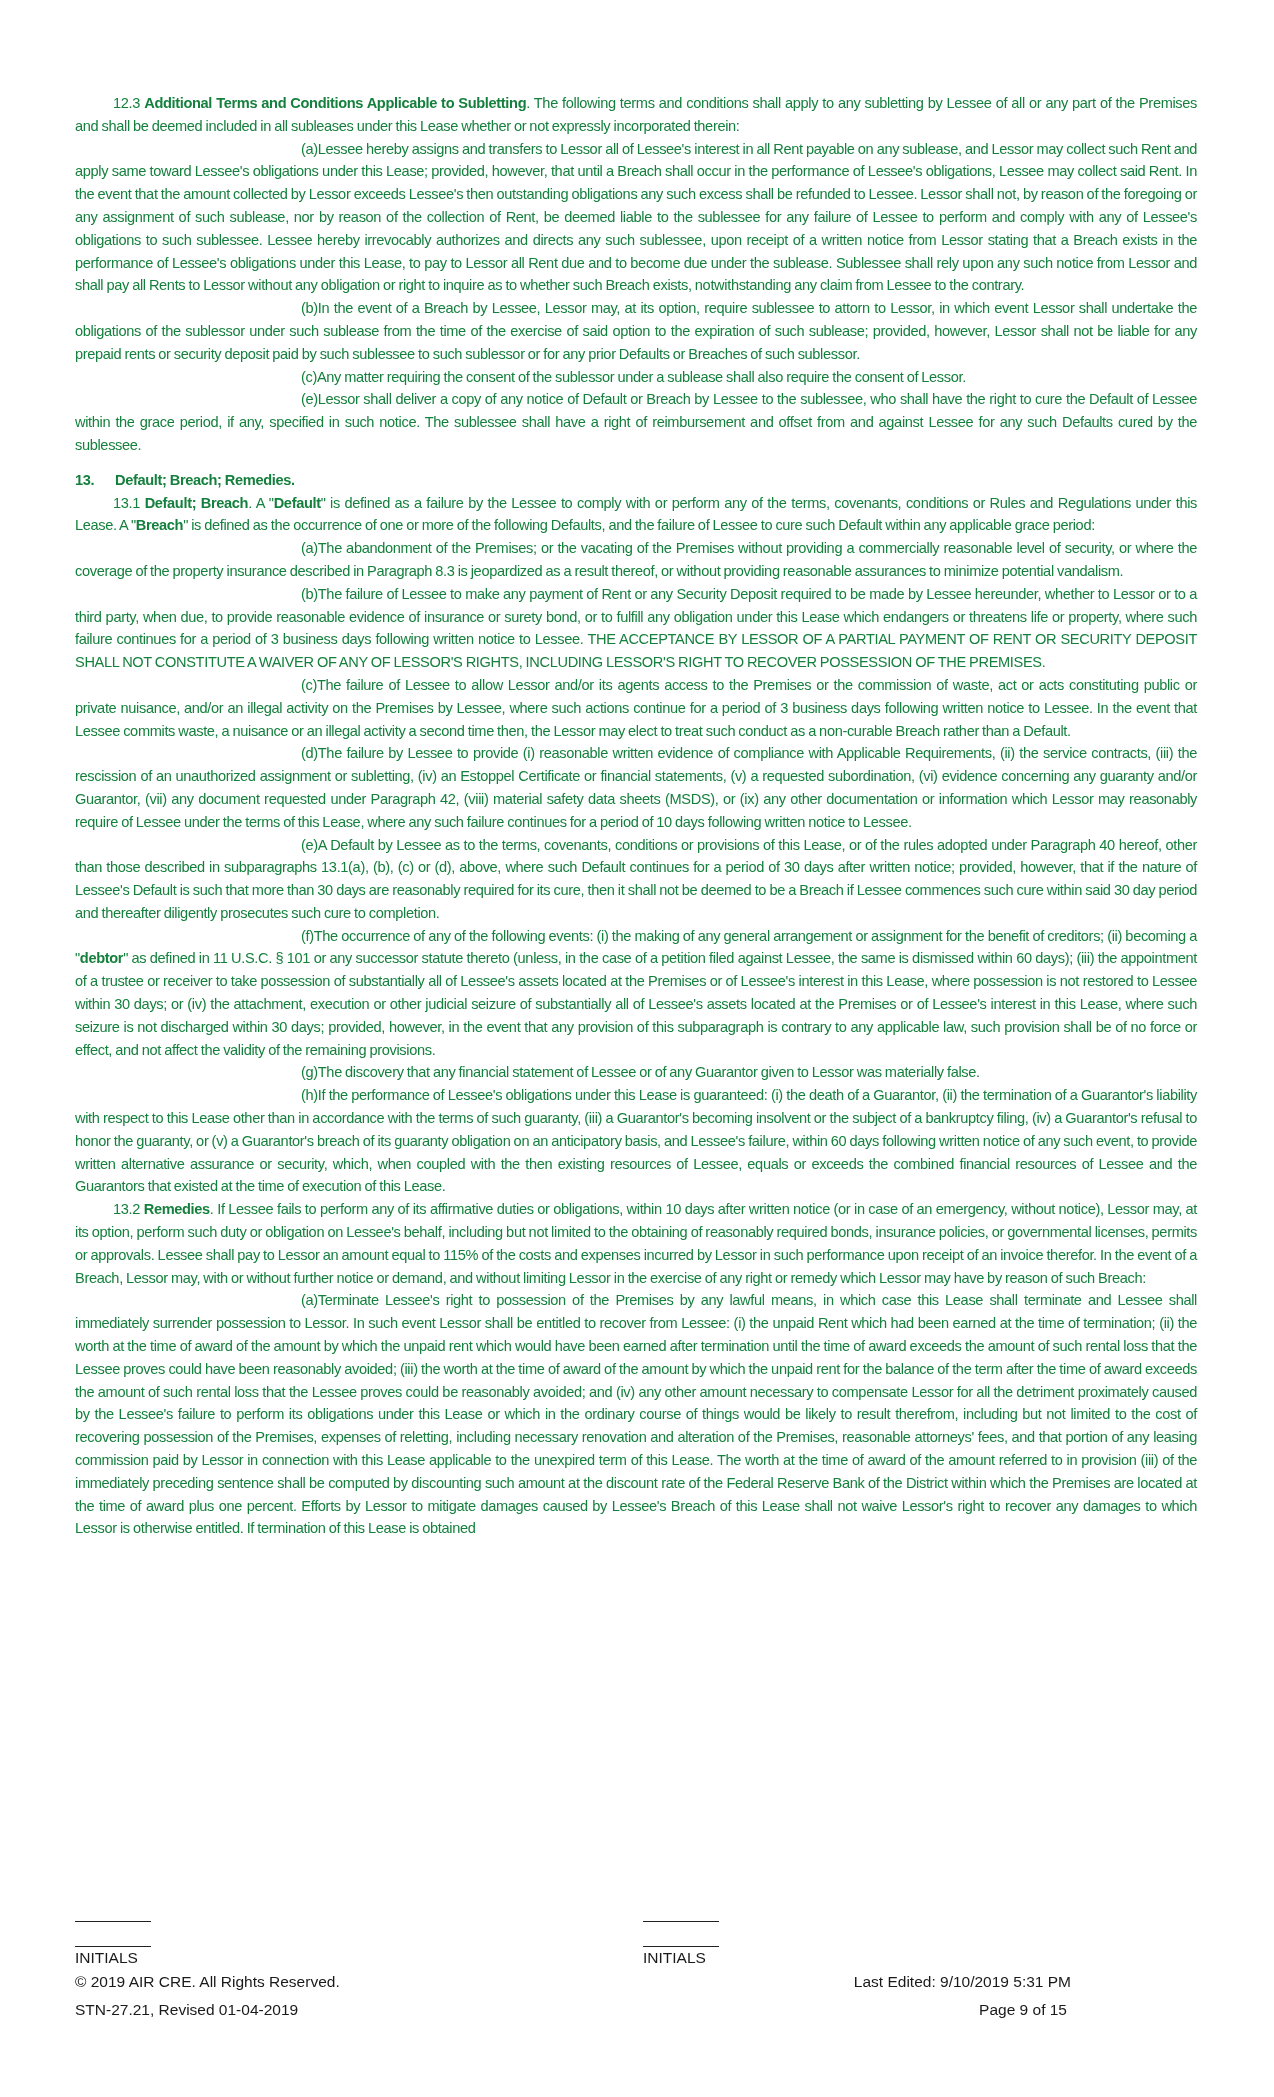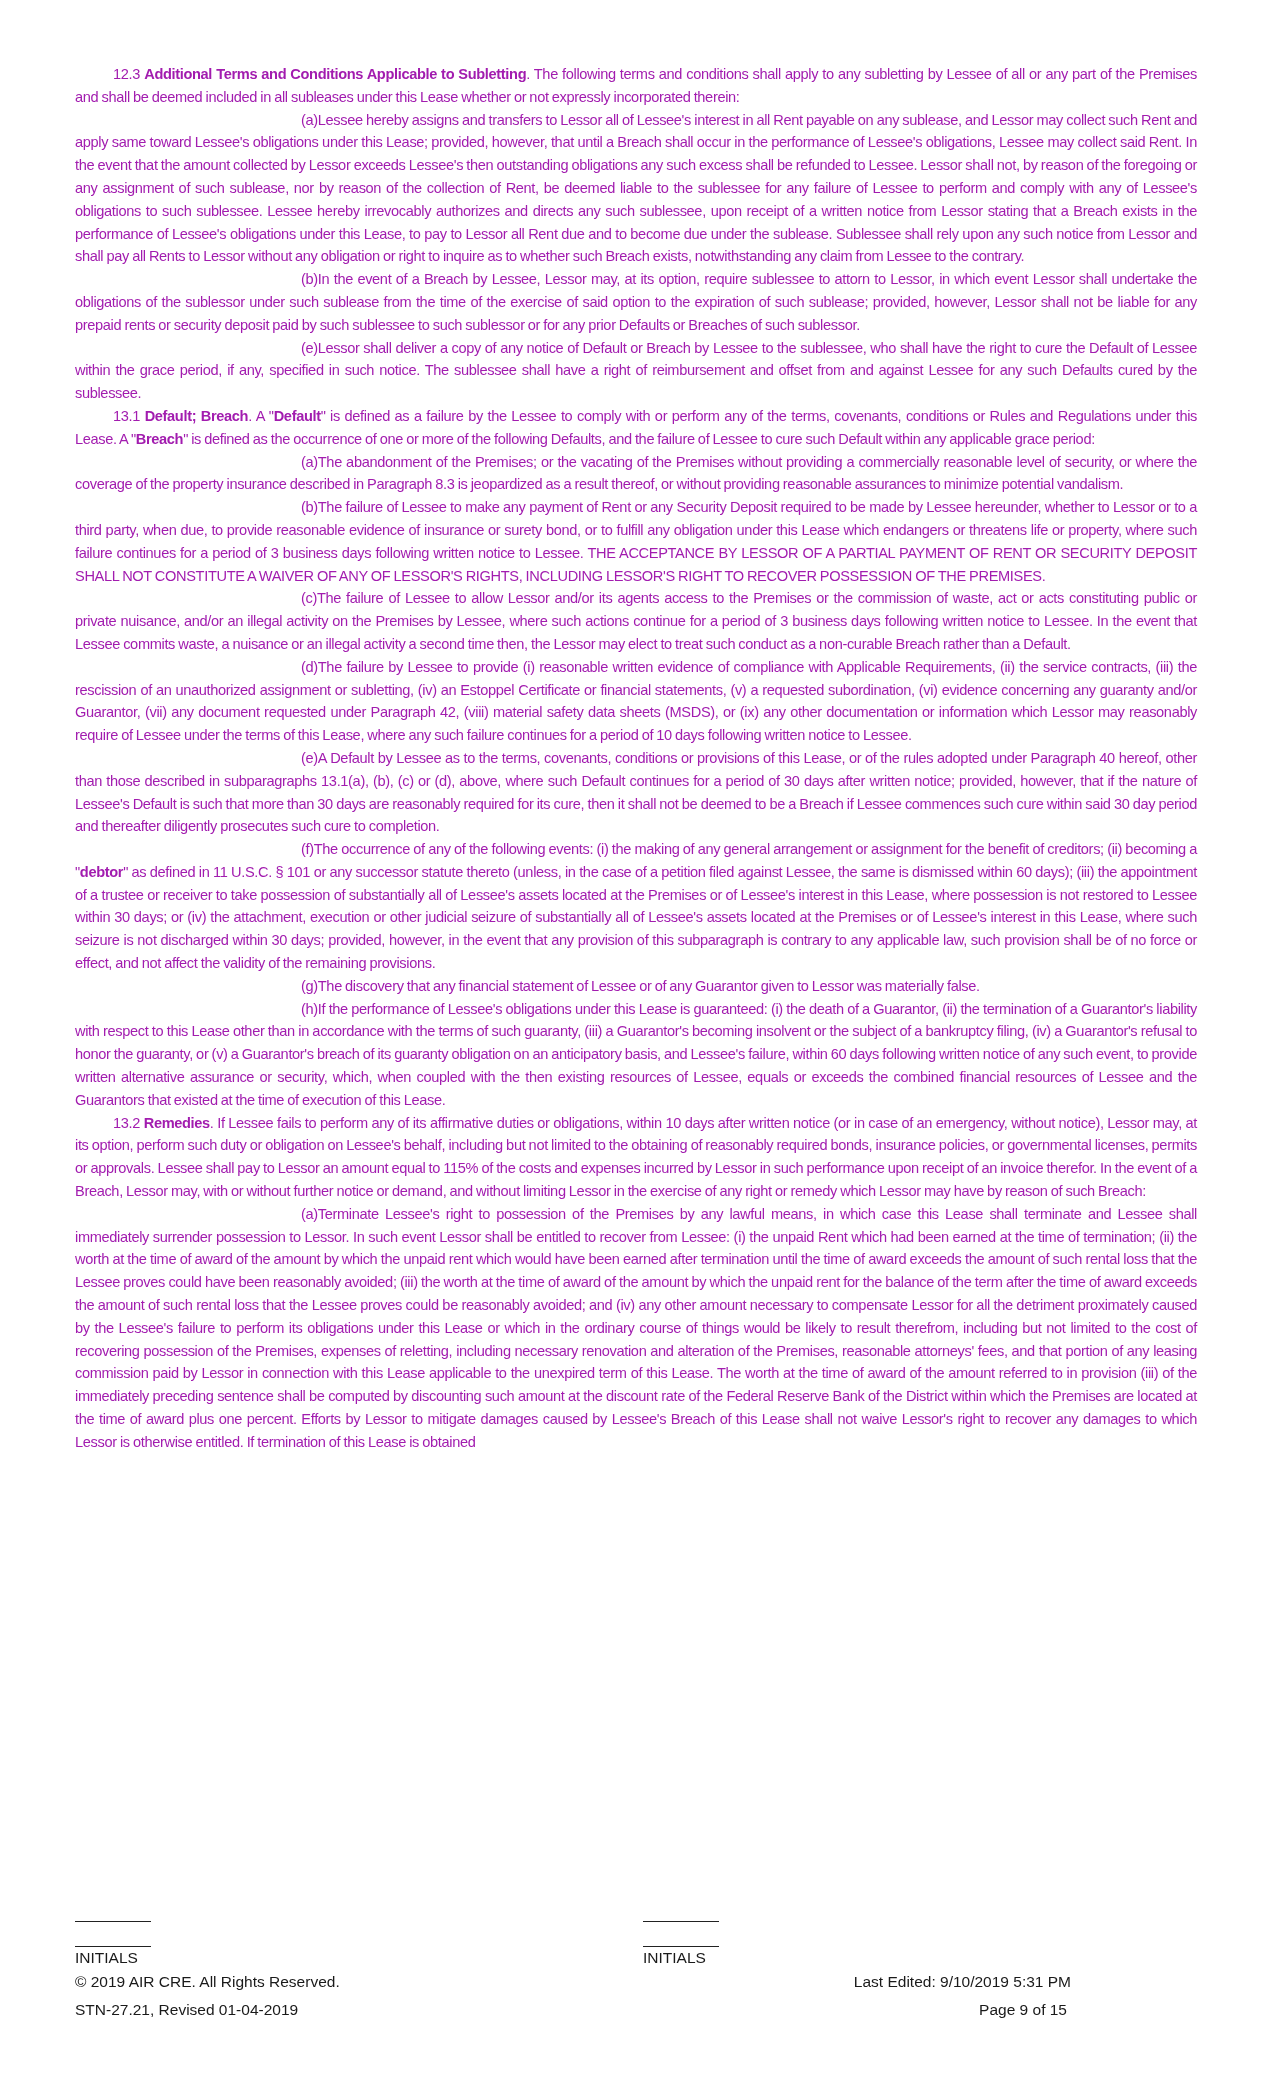--- a/index.html
+++ b/index.html
@@ -1,20 +1,20 @@
 <!DOCTYPE html>
 <html><head>
 <meta charset="utf-8">
 <style>
   html, body { margin: 0; padding: 0; background: #ffffff; }
   body { width: 1274px; height: 2097px; position: relative; overflow: hidden; }
   .page {
-    position: absolute; left: 75px; top: 63px; width: 1122px;
+    position: absolute; left: 75px; top: 92px; width: 1122px;
     font-family: "Liberation Sans", sans-serif;
-    font-size: 14.6px; line-height: 22.8px; color: #a21caf;
+    font-size: 14.6px; line-height: 22.8px; color: #15803d;
     text-align: justify; letter-spacing: -0.35px; word-spacing: -0.5px;
   }
   .p { margin: 0; }
   .ind1 { text-indent: 38px; }
   .ind2 { text-indent: 113px; }
   .lbl { display: inline-block; min-width: 36px; }
   b { font-weight: bold; }
   .h13 { margin-top: 12px; font-weight: bold; }
   .h13 .num { display: inline-block; width: 40px; }
   .footer { position: absolute; left: 75px; top: 1915px; width: 1100px;
@@ -31,22 +31,26 @@
 <body>
 
 <div class="page">
 
   <p class="p ind1">
     <span>12.3</span>
     <b>Additional Terms and Conditions Applicable to Subletting</b><span>.  The following terms and conditions shall apply to any subletting by Lessee of all or any part of the Premises and shall be deemed included in all subleases under this Lease whether or not expressly incorporated therein:</span>
   </p>
   <p class="p ind2"><span class="lbl">(a)</span><span>Lessee hereby assigns and transfers to Lessor all of Lessee's interest in all Rent payable on any sublease, and Lessor may collect such Rent and apply same toward Lessee's obligations under this Lease; provided, however, that until a Breach shall occur in the performance of Lessee's obligations, Lessee may collect said Rent.  In the event that the amount collected by Lessor exceeds Lessee's then outstanding obligations any such excess shall be refunded to Lessee.  Lessor shall not, by reason of the foregoing or any assignment of such sublease, nor by reason of the collection of Rent, be deemed liable to the sublessee for any failure of Lessee to perform and comply with any of Lessee's obligations to such sublessee. Lessee hereby irrevocably authorizes and directs any such sublessee, upon receipt of a written notice from Lessor stating that a Breach exists in the performance of Lessee's obligations under this Lease, to pay to Lessor all Rent due and to become due under the sublease.  Sublessee shall rely upon any such notice from Lessor and shall pay all Rents to Lessor without any obligation or right to inquire as to whether such Breach exists, notwithstanding any claim from Lessee to the contrary.</span></p>
   <p class="p ind2"><span class="lbl">(b)</span><span>In the event of a Breach by Lessee, Lessor may, at its option, require sublessee to attorn to Lessor, in which event Lessor shall undertake the obligations of the sublessor under such sublease from the time of the exercise of said option to the expiration of such sublease; provided, however, Lessor shall not be liable for any prepaid rents or security deposit paid by such sublessee to such sublessor or for any prior Defaults or Breaches of such sublessor.</span></p>
+  <p class="p ind2"><span class="lbl">(c)</span><span>Any matter requiring the consent of the sublessor under a sublease shall also require the consent of Lessor.</span></p>
   <p class="p ind2"><span class="lbl">(e)</span><span>Lessor shall deliver a copy of any notice of Default or Breach by Lessee to the sublessee, who shall have the right to cure the Default of Lessee within the grace period, if any, specified in such notice.  The sublessee shall have a right of reimbursement and offset from and against Lessee for any such Defaults cured by the sublessee.</span></p>
 
+  <p class="p h13">
+    <span class="num">13.</span><span>Default; Breach; Remedies.</span>
+  </p>
 
   <p class="p ind1">
     <span>13.1</span>
     <b>Default; Breach</b><span>.  A "</span><b>Default</b><span>" is defined as a failure by the Lessee to comply with or perform any of the terms, covenants, conditions or Rules and Regulations under this Lease.  A "</span><b>Breach</b><span>" is defined as the occurrence of one or more of the following Defaults, and the failure of Lessee to cure such Default within any applicable grace period:</span>
   </p>
   <p class="p ind2"><span class="lbl">(a)</span><span>The abandonment of the Premises; or the vacating of the Premises without providing a commercially reasonable level of security, or where the coverage of the property insurance described in Paragraph 8.3 is jeopardized as a result thereof, or without providing reasonable assurances to minimize potential vandalism.</span></p>
   <p class="p ind2"><span class="lbl">(b)</span><span>The failure of Lessee to make any payment of Rent or any Security Deposit required to be made by Lessee hereunder, whether to Lessor or to a third party, when due, to provide reasonable evidence of insurance or surety bond, or to fulfill any obligation under this Lease which endangers or threatens life or property, where such failure continues for a period of 3 business days following written notice to Lessee.  THE ACCEPTANCE BY LESSOR OF A PARTIAL PAYMENT OF RENT OR SECURITY DEPOSIT SHALL NOT CONSTITUTE A WAIVER OF ANY OF LESSOR'S RIGHTS, INCLUDING LESSOR'S RIGHT TO RECOVER POSSESSION OF THE PREMISES.</span></p>
   <p class="p ind2"><span class="lbl">(c)</span><span>The failure of Lessee to allow Lessor and/or its agents access to the Premises or the commission of waste, act or acts constituting public or private nuisance, and/or an illegal activity on the Premises by Lessee, where such actions continue for a period of 3 business days following written notice to Lessee.  In the event that Lessee commits waste, a nuisance or an illegal activity a second time then, the Lessor may elect to treat such conduct as a non-curable Breach rather than a Default.</span></p>
   <p class="p ind2"><span class="lbl">(d)</span><span>The failure by Lessee to provide (i) reasonable written evidence of compliance with Applicable Requirements, (ii) the service contracts, (iii) the rescission of an unauthorized assignment or subletting, (iv) an Estoppel Certificate or financial statements, (v) a requested subordination, (vi) evidence concerning any guaranty and/or Guarantor, (vii) any document requested under Paragraph 42, (viii) material safety data sheets (MSDS), or (ix) any other documentation or information which Lessor may reasonably require of Lessee under the terms of this Lease, where any such failure continues for a period of 10 days following written notice to Lessee.</span></p>
   <p class="p ind2"><span class="lbl">(e)</span><span>A Default by Lessee as to the terms, covenants, conditions or provisions of this Lease, or of the rules adopted under Paragraph 40 hereof, other than those described in subparagraphs 13.1(a), (b), (c) or (d), above, where such Default continues for a period of 30 days after written notice; provided, however, that if the nature of Lessee's Default is such that more than 30 days are reasonably required for its cure, then it shall not be deemed to be a Breach if Lessee commences such cure within said 30 day period and thereafter diligently prosecutes such cure to completion.</span></p>

